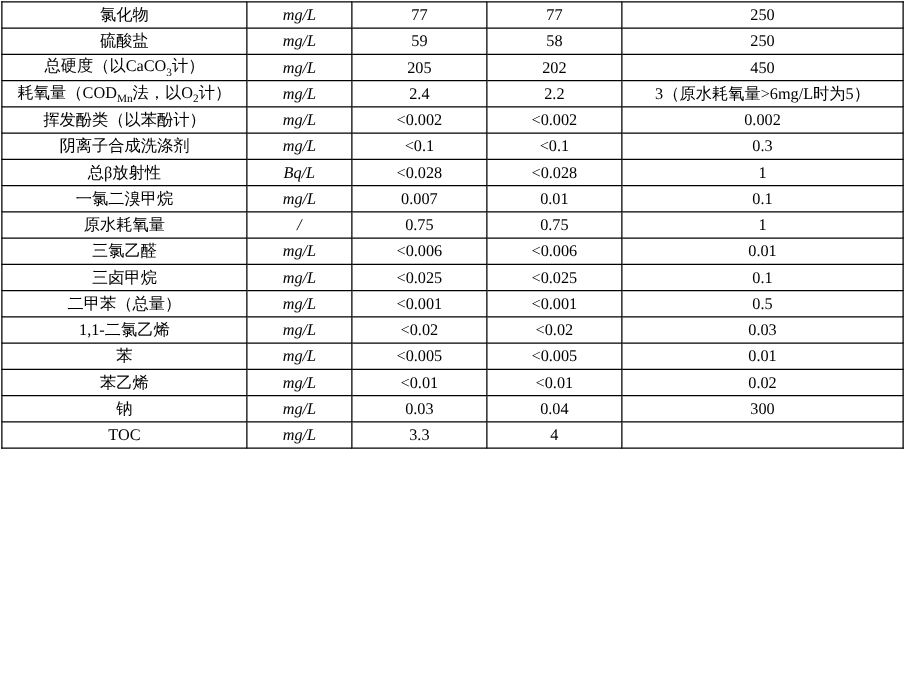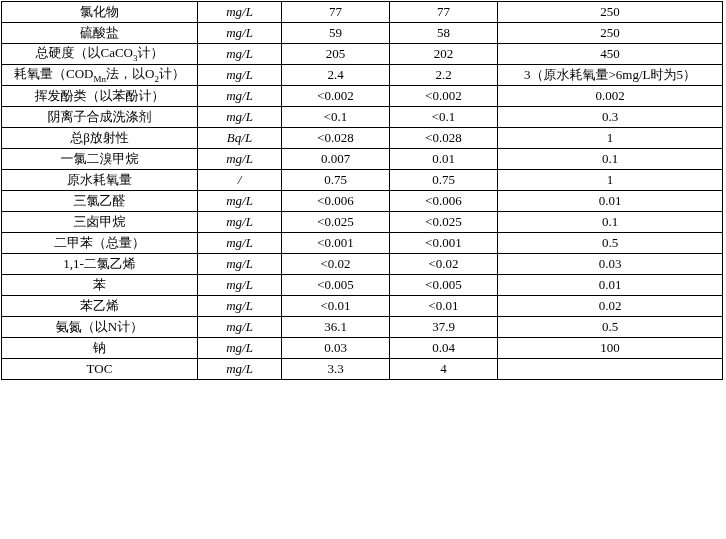--- a/index.html
+++ b/index.html
@@ -172,32 +172,25 @@
           <td class="c-std">0.01</td>
         </tr>
         <tr>
           <td class="c-name">苯乙烯</td>
           <td class="c-unit">mg/L</td>
           <td class="c-v1">&lt;0.01</td>
           <td class="c-v2">&lt;0.01</td>
           <td class="c-std">0.02</td>
         </tr>
         <tr>
-          <td class="c-name">氨氮（以N计）</td>
-          <td class="c-unit">mg/L</td>
-          <td class="c-v1">36.1</td>
-          <td class="c-v2">37.9</td>
-          <td class="c-std">0.5</td>
-        </tr>
-        <tr>
           <td class="c-name">钠</td>
           <td class="c-unit">mg/L</td>
           <td class="c-v1">0.03</td>
           <td class="c-v2">0.04</td>
-          <td class="c-std">100</td>
+          <td class="c-std">300</td>
         </tr>
         <tr>
           <td class="c-name">TOC</td>
           <td class="c-unit">mg/L</td>
           <td class="c-v1">3.3</td>
           <td class="c-v2">4</td>
           <td class="c-std"></td>
         </tr>
       </tbody>
   </table>

